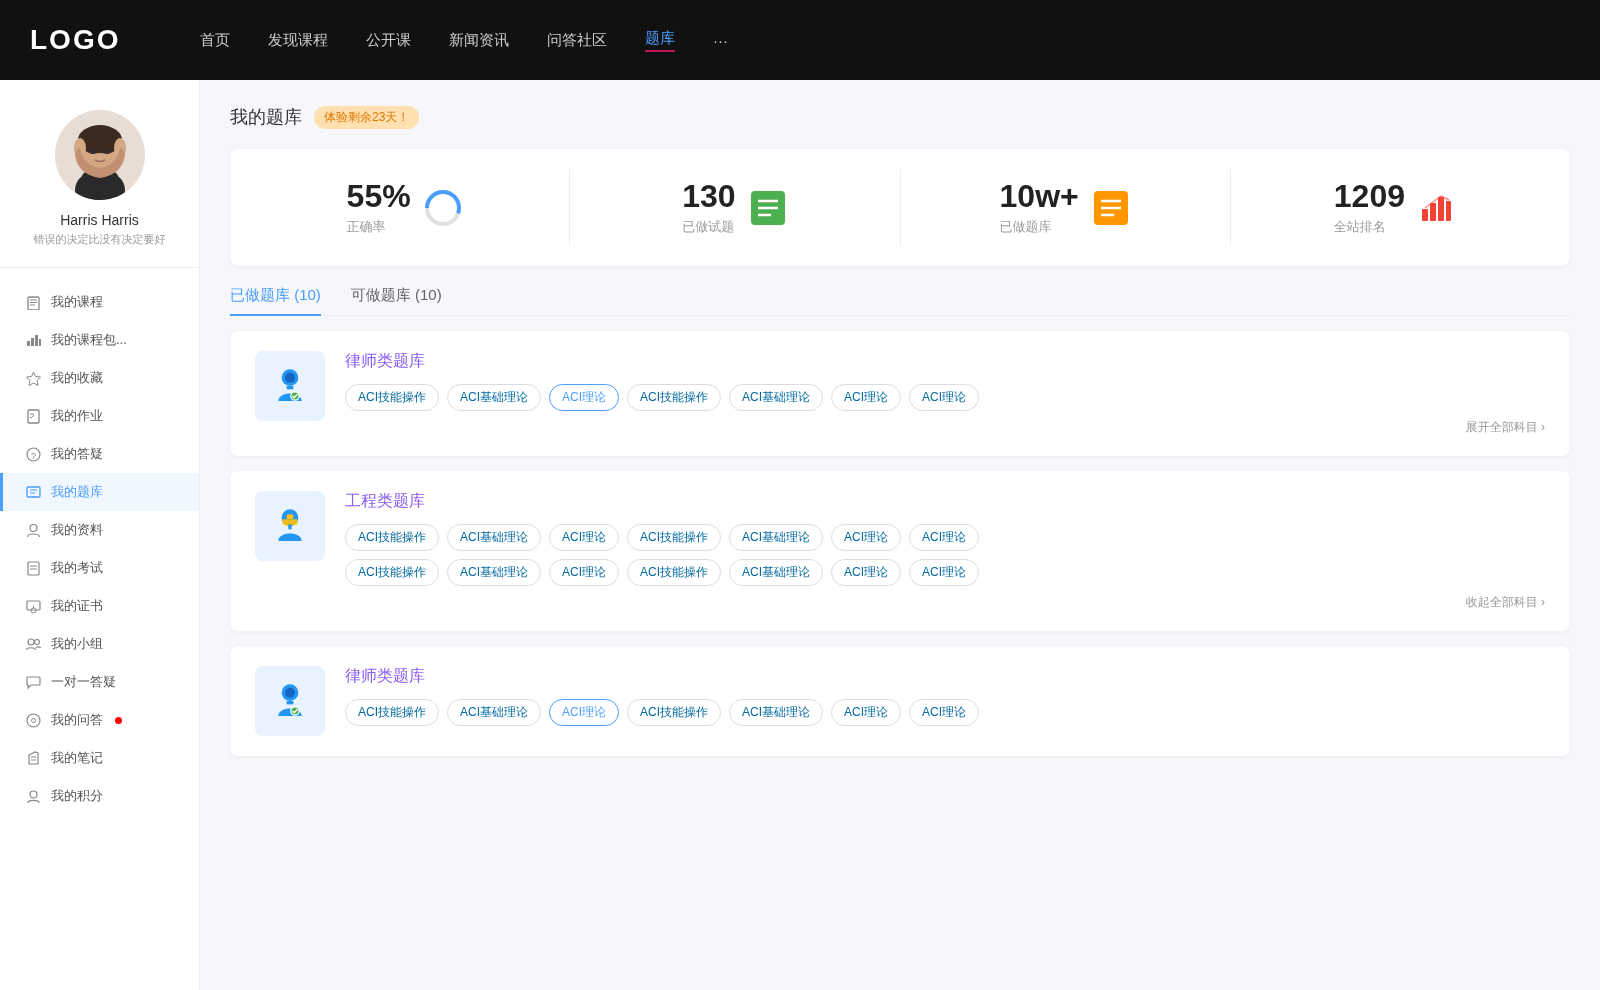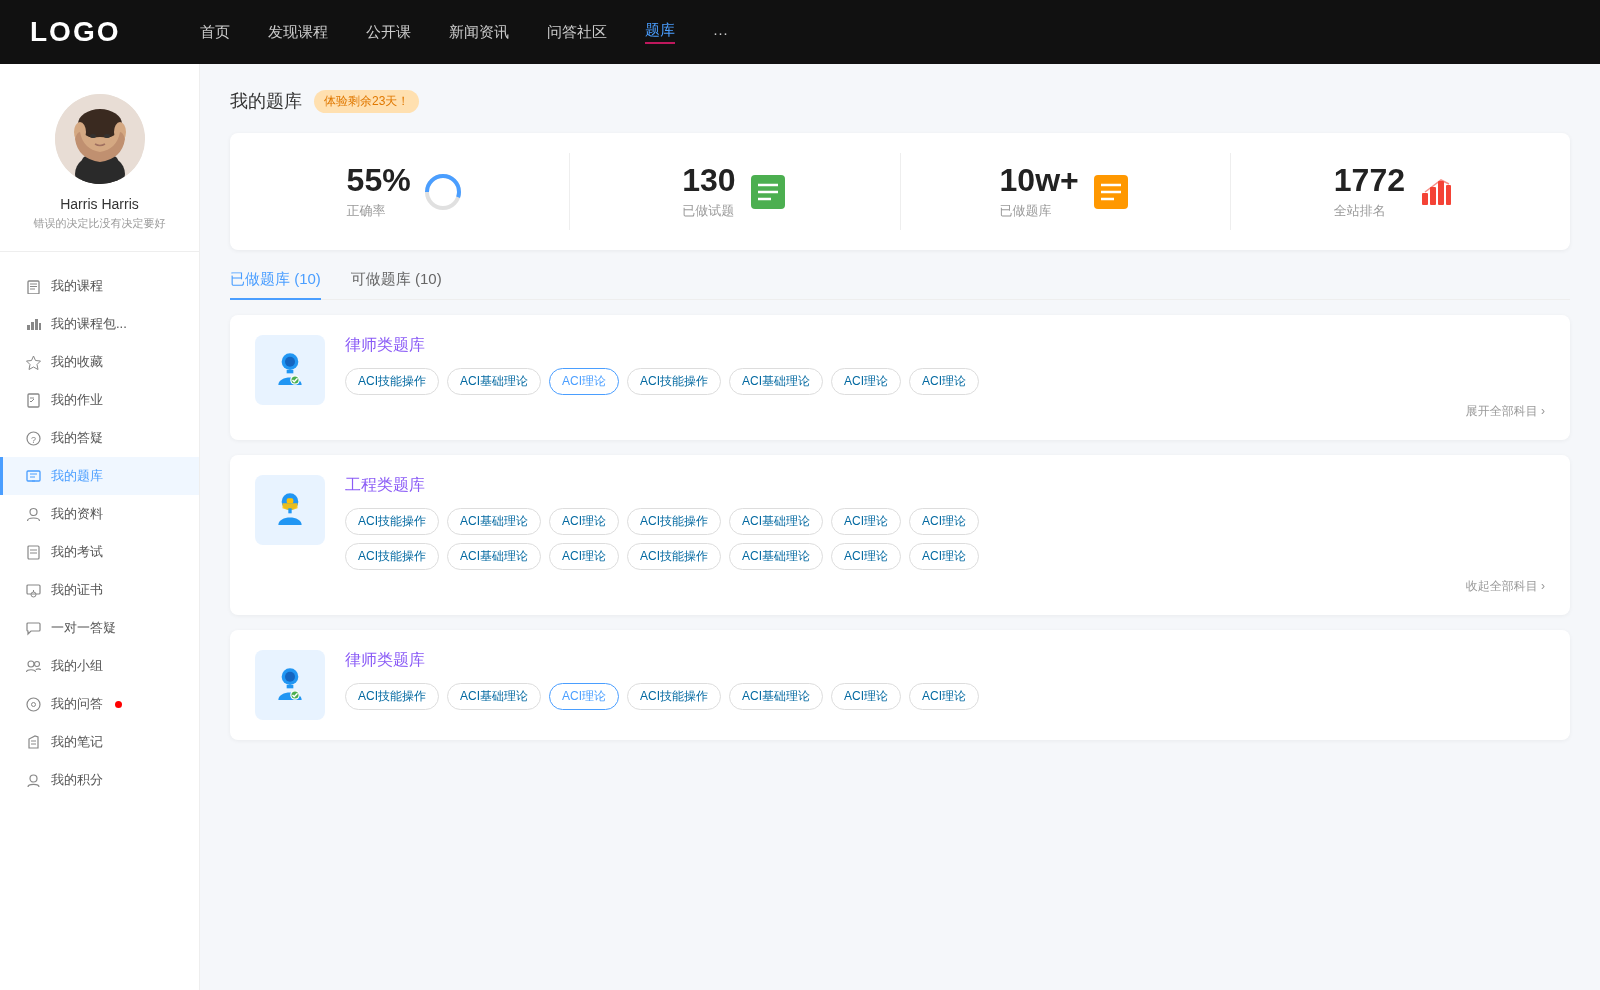--- a/index.html
+++ b/index.html
@@ -1,21 +1,21 @@
 <!DOCTYPE html>
 <html><head>
   <meta charset="utf-8">
   <style>
     * { box-sizing: border-box; margin: 0; padding: 0; }
     body { font-family: -apple-system, BlinkMacSystemFont, 'PingFang SC', 'Microsoft YaHei', sans-serif; background: #f0f2f5; color: #333; }
 
     
     .navbar {
       background: #111;
-      height: 64px;
+      height: 80px;
       display: flex;
       align-items: center;
       padding: 0 30px;
       position: relative;
     }
     .navbar-logo {
       color: white;
       font-size: 28px;
       font-weight: bold;
       letter-spacing: 2px;
@@ -449,35 +449,35 @@
               <rect x="1" y="2" width="13" height="9" rx="1" stroke="#888" stroke-width="1.2" fill="none"></rect>
               <circle cx="7.5" cy="11.5" r="2.5" stroke="#888" stroke-width="1" fill="none"></circle>
               <line x1="7.5" y1="9" x2="7.5" y2="7" stroke="#888" stroke-width="1"></line>
             </svg>
         </span>
         <span>我的证书</span>
       </li>
       <li class="sidebar-item">
         <span class="sidebar-icon">
           <svg width="15" height="15" viewBox="0 0 15 15">
-              <path d="M2 2 H13 Q14 2 14 3 V9 Q14 10 13 10 H5 L2 13 V10 H2 Q1 10 1 9 V3 Q1 2 2 2Z" stroke="#888" stroke-width="1.2" fill="none"></path>
-            </svg>
-        </span>
-        <span>一对一答疑</span>
-      </li>
-      <li class="sidebar-item">
-        <span class="sidebar-icon">
-          <svg width="15" height="15" viewBox="0 0 15 15">
               <circle cx="5" cy="5" r="3" stroke="#888" stroke-width="1.1" fill="none"></circle>
               <circle cx="11" cy="5" r="2.5" stroke="#888" stroke-width="1.1" fill="none"></circle>
               <path d="M0.5 13 C0.5 10 9.5 10 9.5 13" stroke="#888" stroke-width="1.1" fill="none"></path>
               <path d="M10 11 C10 9.5 14.5 9.5 14.5 11" stroke="#888" stroke-width="1.1" fill="none"></path>
             </svg>
         </span>
         <span>我的小组</span>
+      </li>
+      <li class="sidebar-item">
+        <span class="sidebar-icon">
+          <svg width="15" height="15" viewBox="0 0 15 15">
+              <path d="M2 2 H13 Q14 2 14 3 V9 Q14 10 13 10 H5 L2 13 V10 H2 Q1 10 1 9 V3 Q1 2 2 2Z" stroke="#888" stroke-width="1.2" fill="none"></path>
+            </svg>
+        </span>
+        <span>一对一答疑</span>
       </li>
       <li class="sidebar-item">
         <span class="sidebar-icon">
           <svg width="15" height="15" viewBox="0 0 15 15">
               <circle cx="7.5" cy="7.5" r="6.5" stroke="#888" stroke-width="1.2" fill="none"></circle>
               <circle cx="7.5" cy="7.5" r="2" stroke="#888" stroke-width="1" fill="none"></circle>
             </svg>
         </span>
         <span>我的问答</span>
         <span class="red-dot"></span>
@@ -552,21 +552,21 @@
             <rect width="34" height="34" rx="4" fill="#ff9800"></rect>
             <line x1="7" y1="10" x2="27" y2="10" stroke="white" stroke-width="2.5"></line>
             <line x1="7" y1="17" x2="27" y2="17" stroke="white" stroke-width="2.5"></line>
             <line x1="7" y1="24" x2="20" y2="24" stroke="white" stroke-width="2.5"></line>
           </svg>
         </div>
       </div>
 
       <div class="stat-item">
         <div class="stat-text">
-          <div class="stat-number">1772</div>
+          <div class="stat-number">1209</div>
           <div class="stat-label">全站排名</div>
         </div>
         <div class="stat-icon">
           <svg width="34" height="34" viewBox="0 0 34 34">
             <rect x="2" y="18" width="6" height="12" rx="1" fill="#f44336"></rect>
             <rect x="10" y="12" width="6" height="18" rx="1" fill="#f44336"></rect>
             <rect x="18" y="6" width="6" height="24" rx="1" fill="#f44336"></rect>
             <rect x="26" y="10" width="5" height="20" rx="1" fill="#f44336"></rect>
             <polyline points="5,17 13,11 21,5 29,9" stroke="#f44336" stroke-width="1.5" fill="none" opacity="0.6"></polyline>
           </svg>

